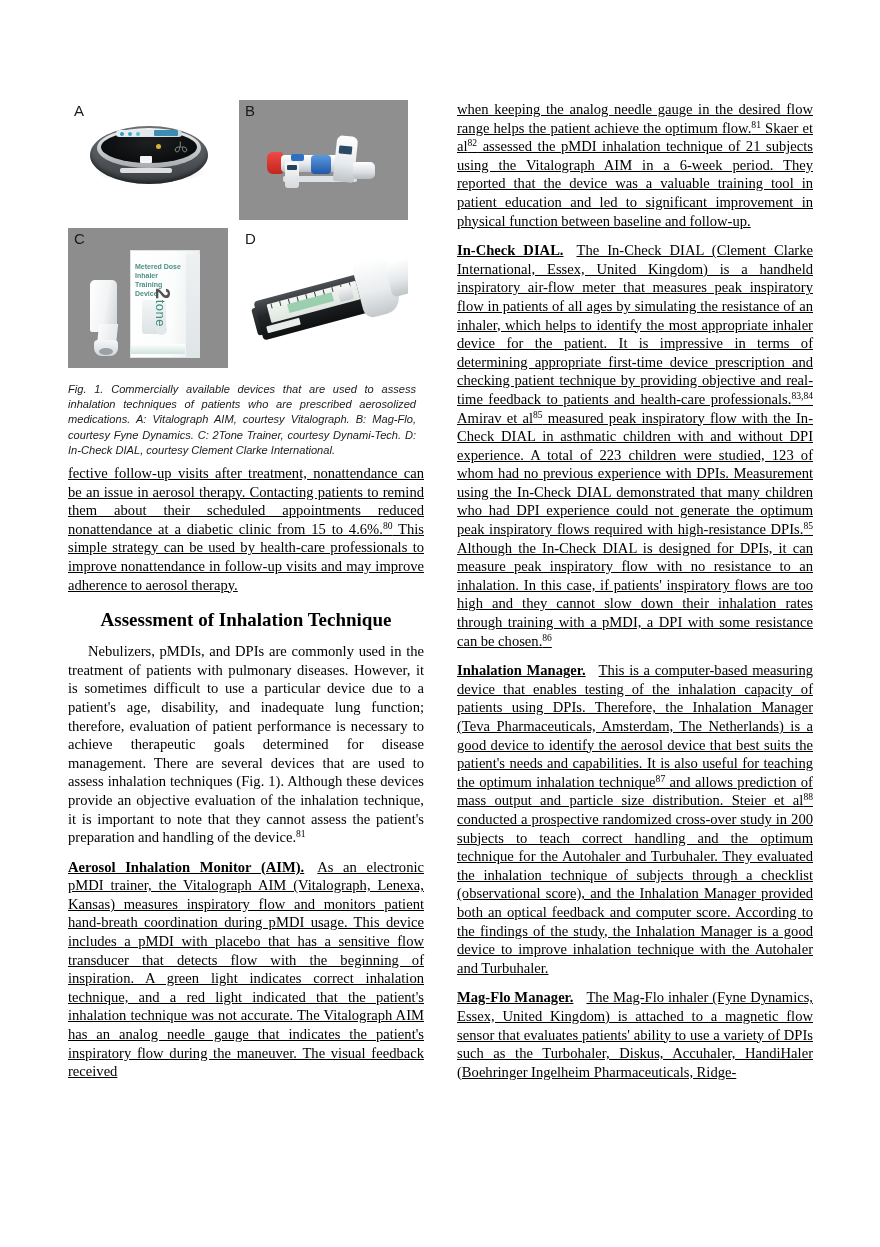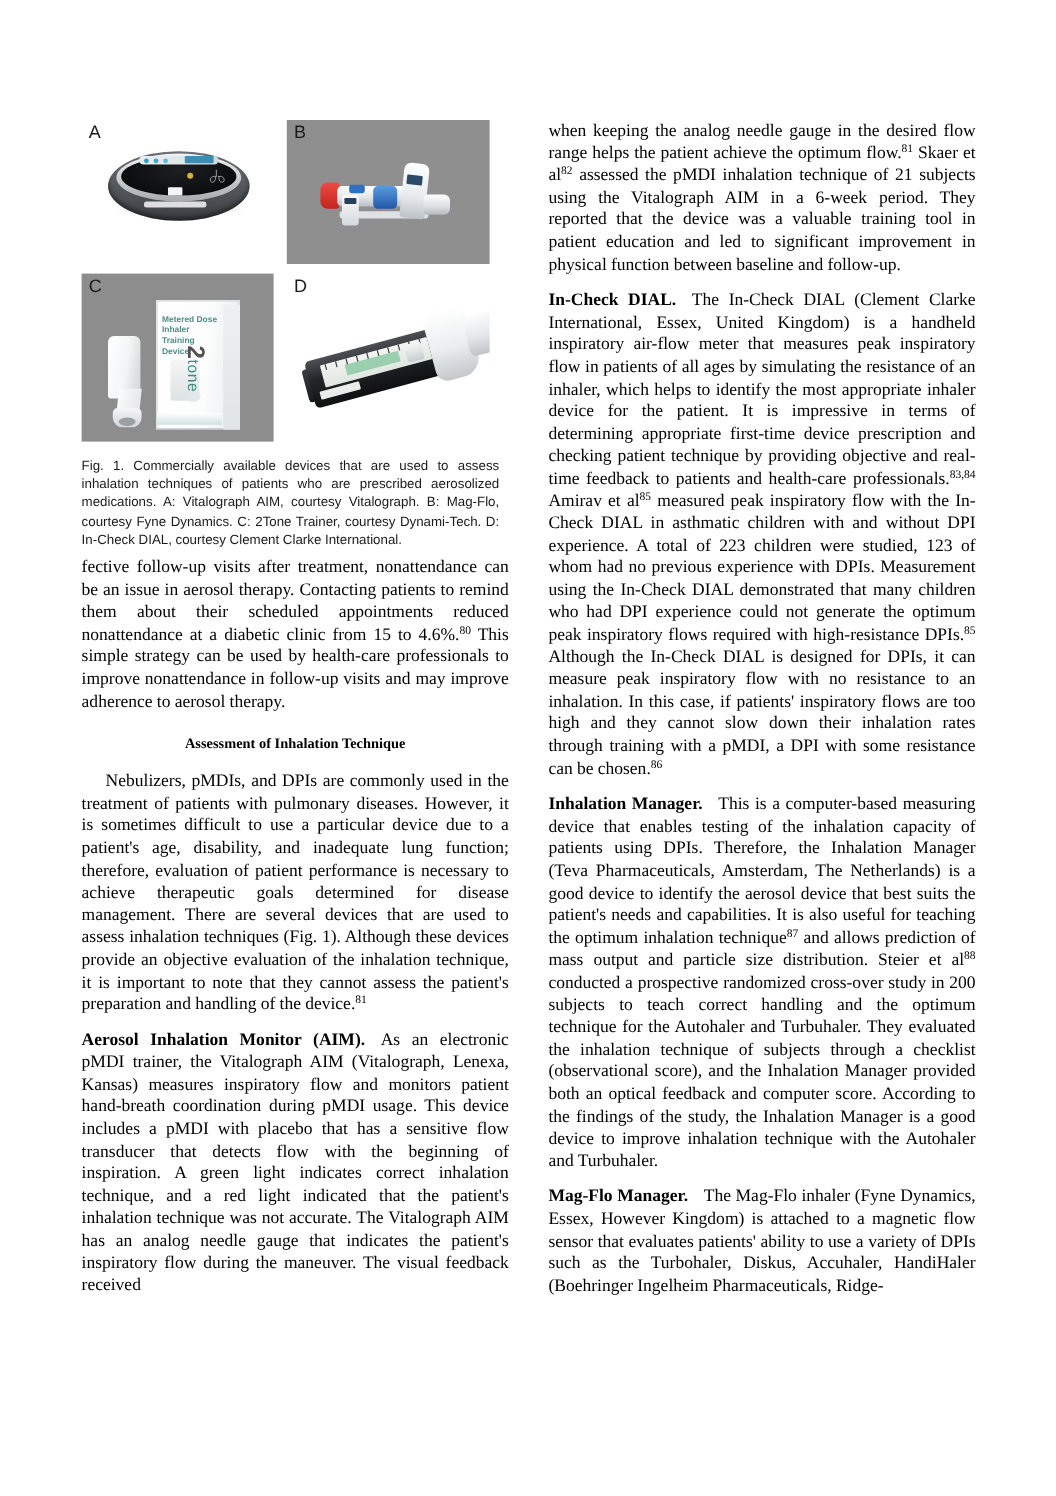--- a/index.html
+++ b/index.html
@@ -394,37 +394,38 @@
   
   .caption {
     font-family: "Liberation Sans", sans-serif;
     font-size: 11.1px;
     line-height: 15.2px;
     color: #1a1a1a;
     text-align: justify;
     width: 348px;
     margin-top: 14px;
     hyphens: manual;
+    font-style: italic;
   }
 
   
   p.body {
     font-size: 14.6px;
     line-height: 18.6px;
     text-align: justify;
     margin: 0 0 11px 0;
     text-indent: 20px;
     hyphens: manual;
     -webkit-hyphens: manual;
     word-spacing: -0.1px;
   }
-  p.body.noindent { text-indent: 0; }
+  p.body.noindent { text-indent: 0; text-decoration: underline; }
 
   h2.section-head {
-    font-size: 12px;
+    font-size: 19px;
     line-height: 19px;
     font-weight: bold;
     text-align: center;
     margin: 16px 0 13px 0;
   }
 
   .run-in {
     font-weight: bold;
   }
   .run-in-gap {
@@ -540,18 +541,18 @@
     </div>
 
     <div class="col">
 
       <p class="body noindent first-col-top"><span>when keeping the analog needle gauge in the desired flow range helps the patient achieve the optimum flow.</span><sup>81</sup><span> Skaer et al</span><sup>82</sup><span> assessed the pMDI inhalation technique of 21 subjects using the Vitalograph AIM in a 6-week period. They reported that the device was a valuable training tool in patient education and led to significant improvement in physical function between baseline and follow-up.</span></p>
 
       <p class="body noindent gap-before"><span class="run-in">In-Check DIAL.</span><span class="run-in-gap"></span><span>The In-Check DIAL (Clement Clarke International, Essex, United Kingdom) is a handheld inspiratory air-flow meter that measures peak inspiratory flow in patients of all ages by simulating the resistance of an inhaler, which helps to identify the most appropriate inhaler device for the patient. It is impressive in terms of determining appropriate first-time device prescription and checking patient technique by providing objective and real-time feedback to patients and health-care professionals.</span><sup>83,84</sup><span> Amirav et al</span><sup>85</sup><span> measured peak inspiratory flow with the In-Check DIAL in asthmatic children with and without DPI experience. A total of 223 children were studied, 123 of whom had no previous experience with DPIs. Measurement using the In-Check DIAL demonstrated that many children who had DPI experience could not generate the optimum peak inspiratory flows required with high-resistance DPIs.</span><sup>85</sup><span> Although the In-Check DIAL is designed for DPIs, it can measure peak inspiratory flow with no resistance to an inhalation. In this case, if patients' inspiratory flows are too high and they cannot slow down their inhalation rates through training with a pMDI, a DPI with some resistance can be chosen.</span><sup>86</sup></p>
 
       <p class="body noindent gap-before"><span class="run-in">Inhalation Manager.</span><span class="run-in-gap"></span><span>This is a computer-based measuring device that enables testing of the inhalation capacity of patients using DPIs. Therefore, the Inhalation Manager (Teva Pharmaceuticals, Amsterdam, The Netherlands) is a good device to identify the aerosol device that best suits the patient's needs and capabilities. It is also useful for teaching the optimum inhalation technique</span><sup>87</sup><span> and allows prediction of mass output and particle size distribution. Steier et al</span><sup>88</sup><span> conducted a prospective randomized cross-over study in 200 subjects to teach correct handling and the optimum technique for the Autohaler and Turbuhaler. They evaluated the inhalation technique of subjects through a checklist (observational score), and the Inhalation Manager provided both an optical feedback and computer score. According to the findings of the study, the Inhalation Manager is a good device to improve inhalation technique with the Autohaler and Turbuhaler.</span></p>
 
-      <p class="body noindent gap-before"><span class="run-in">Mag-Flo Manager.</span><span class="run-in-gap"></span><span>The Mag-Flo inhaler (Fyne Dynamics, Essex, However Kingdom) is attached to a magnetic flow sensor that evaluates patients' ability to use a variety of DPIs such as the Turbohaler, Diskus, Accuhaler, HandiHaler (Boehringer Ingelheim Pharmaceuticals, Ridge-</span></p>
+      <p class="body noindent gap-before"><span class="run-in">Mag-Flo Manager.</span><span class="run-in-gap"></span><span>The Mag-Flo inhaler (Fyne Dynamics, Essex, United Kingdom) is attached to a magnetic flow sensor that evaluates patients' ability to use a variety of DPIs such as the Turbohaler, Diskus, Accuhaler, HandiHaler (Boehringer Ingelheim Pharmaceuticals, Ridge-</span></p>
 
     </div>
 
   </div>
 </div>
 
 </body></html>

